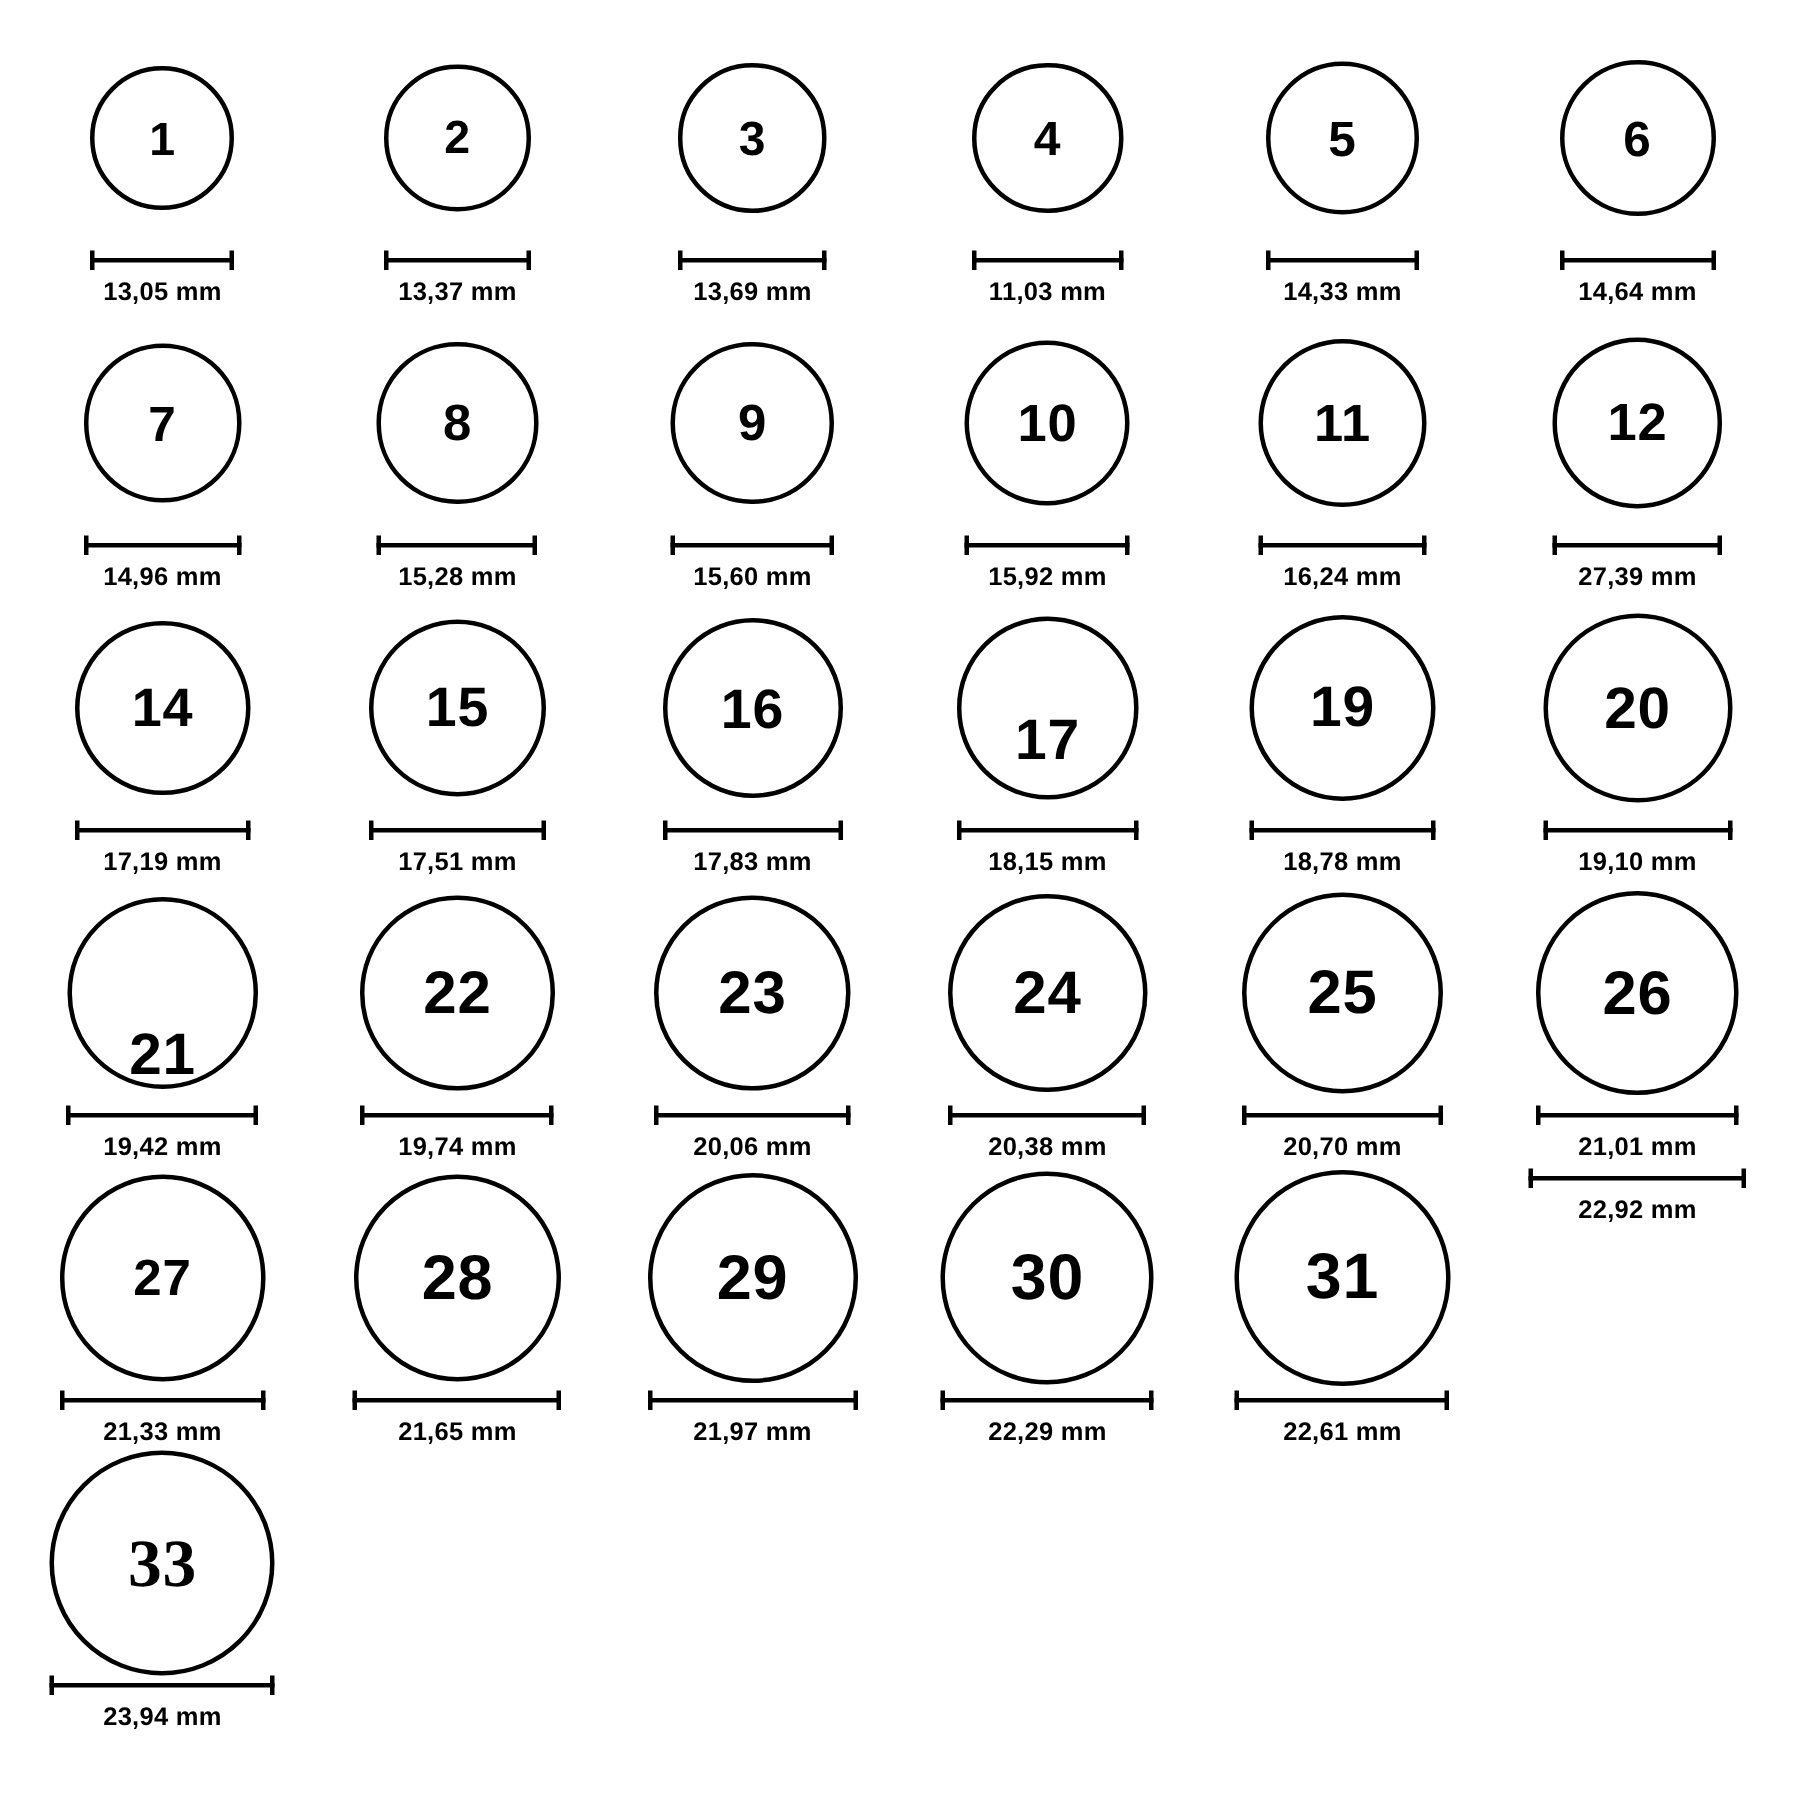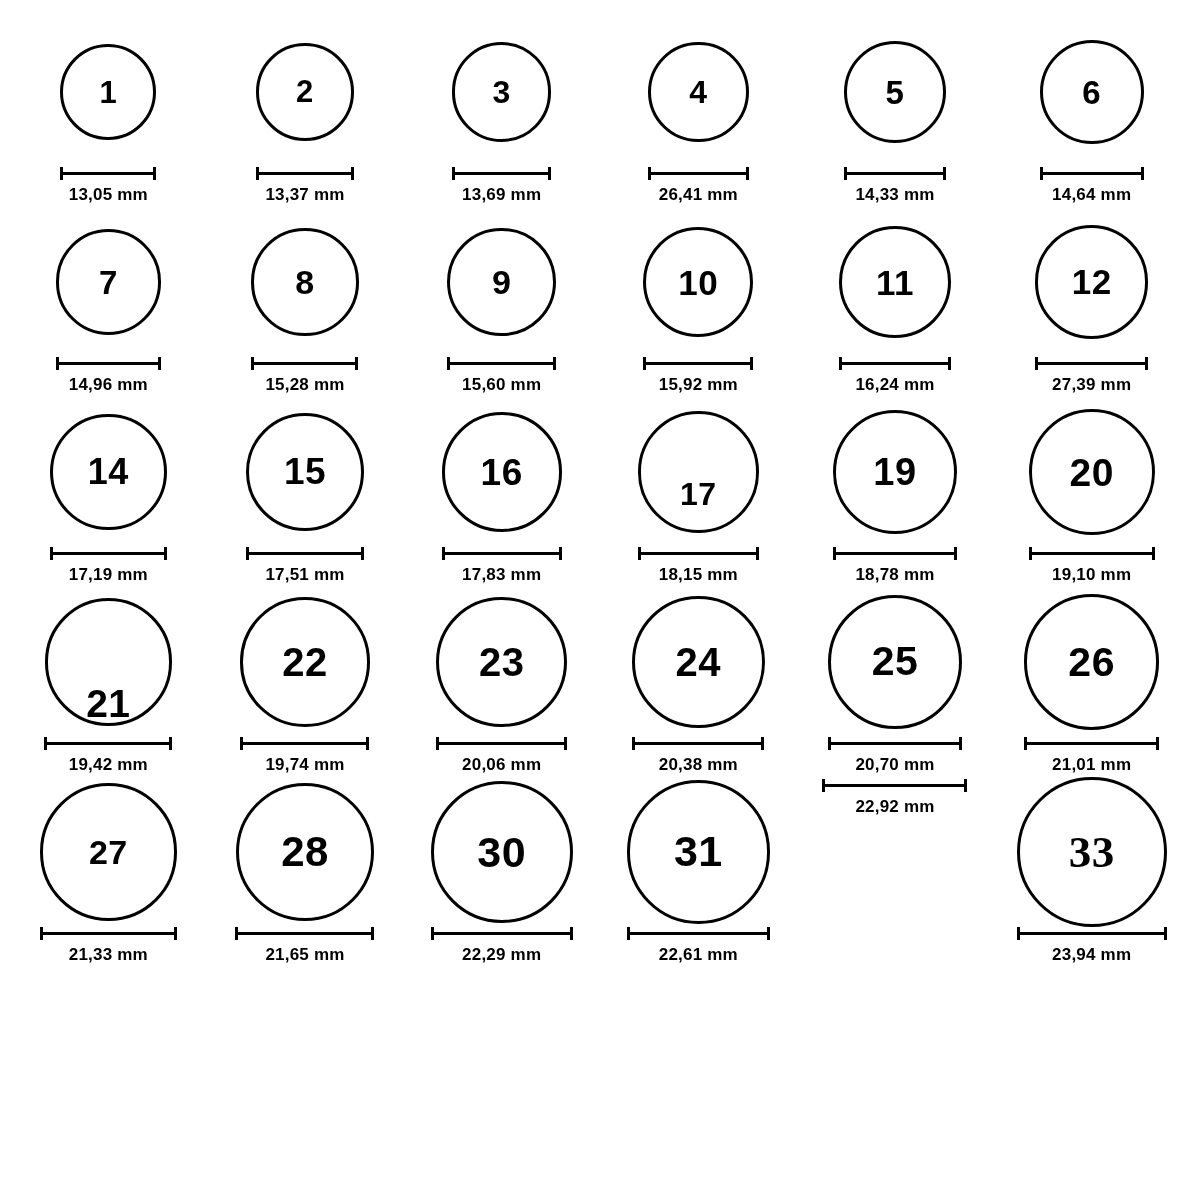--- a/index.html
+++ b/index.html
@@ -129,21 +129,21 @@
       </div>
       <div class="cell">
         <div class="circle-wrap">
           <div class="circle" style="width: 100.76px; height: 100.76px;">
             <div class="circle-label" style="font-size: 32px;">4</div>
           </div>
         </div>
         <div class="measure">
           <div class="bar" style="width: 101px;"></div>
         </div>
-        <div class="mm">26,41 mm</div>
+        <div class="mm">11,03 mm</div>
       </div>
       <div class="cell">
         <div class="circle-wrap">
           <div class="circle" style="width: 102.347px; height: 102.347px;">
             <div class="circle-label" style="font-size: 33px;">5</div>
           </div>
         </div>
         <div class="measure">
           <div class="bar" style="width: 102px;"></div>
         </div>
@@ -255,21 +255,21 @@
           </div>
         </div>
         <div class="measure">
           <div class="bar" style="width: 120px;"></div>
         </div>
         <div class="mm">17,83 mm</div>
       </div>
       <div class="cell">
         <div class="circle-wrap">
           <div class="circle" style="width: 121.289px; height: 121.289px;">
-            <div class="circle-label" style="font-size: 32px; margin-top: 43px;">17</div>
+            <div class="circle-label" style="font-size: 38px; margin-top: 43px;">17</div>
           </div>
         </div>
         <div class="measure">
           <div class="bar" style="width: 121px;"></div>
         </div>
         <div class="mm">18,15 mm</div>
       </div>
       <div class="cell">
         <div class="circle-wrap">
           <div class="circle" style="width: 124.413px; height: 124.413px;">
@@ -372,20 +372,31 @@
       <div class="cell">
         <div class="circle-wrap">
           <div class="circle" style="width: 138.645px; height: 138.645px;">
             <div class="circle-label" style="font-size: 42px;">28</div>
           </div>
         </div>
         <div class="measure">
           <div class="bar" style="width: 139px;"></div>
         </div>
         <div class="mm">21,65 mm</div>
+      </div>
+      <div class="cell">
+        <div class="circle-wrap">
+          <div class="circle" style="width: 140.231px; height: 140.231px;">
+            <div class="circle-label" style="font-size: 42px;">29</div>
+          </div>
+        </div>
+        <div class="measure">
+          <div class="bar" style="width: 140px;"></div>
+        </div>
+        <div class="mm">21,97 mm</div>
       </div>
       <div class="cell">
         <div class="circle-wrap">
           <div class="circle" style="width: 141.818px; height: 141.818px;">
             <div class="circle-label" style="font-size: 43px;">30</div>
           </div>
         </div>
         <div class="measure">
           <div class="bar" style="width: 142px;"></div>
         </div>

